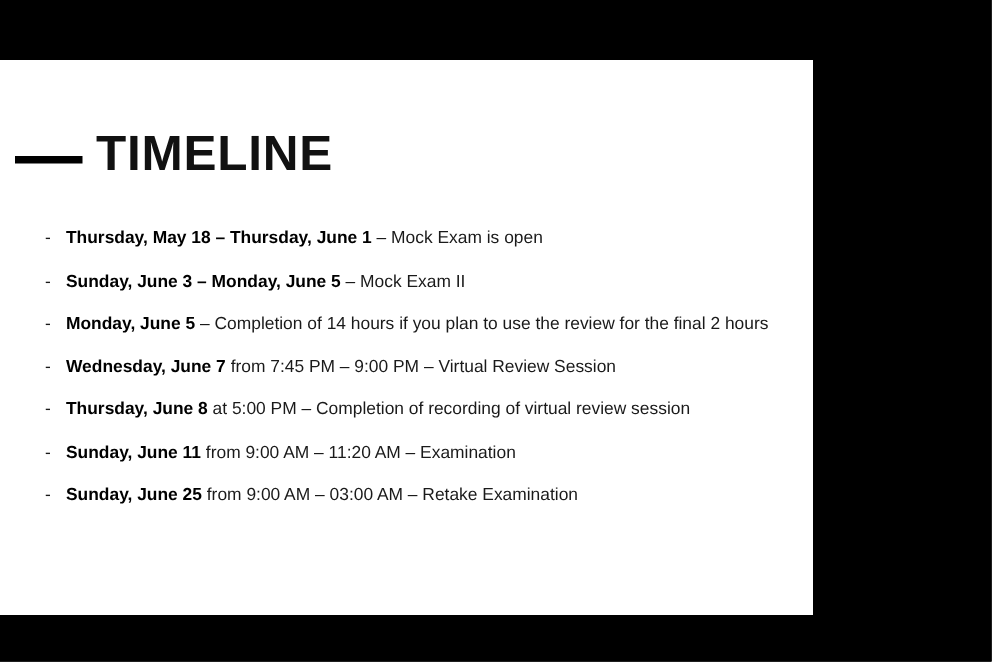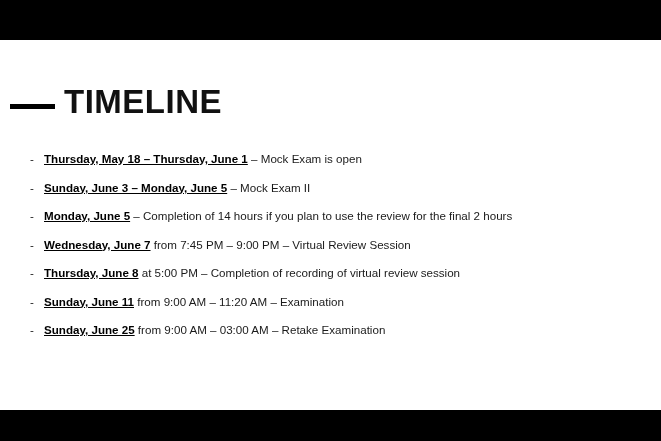--- a/index.html
+++ b/index.html
@@ -16,21 +16,21 @@
   .slide-frame {
     position: relative;
     width: 661px;
     height: 441px;
     background: #000000;
   }
   .slide-canvas {
     position: absolute;
     left: 0;
     top: 40px;
-    width: 661px;
+    width: 542px;
     height: 370px;
     background: #ffffff;
   }
   .title-row {
     position: absolute;
     left: 0;
     top: 42px;
     width: 100%;
     height: 44px;
   }
@@ -73,21 +73,20 @@
     color: #1a1a1a;
     font-size: 11.6px;
   }
   .item-text {
     flex: 1 1 auto;
     white-space: nowrap;
   }
   .item-date {
     font-weight: bold;
     color: #000000;
-    text-decoration: underline;
   }
   .item-rest {
     font-weight: normal;
     color: #1a1a1a;
     margin-top: 40px;
   }
 </style>
 </head>
 <body>
 

